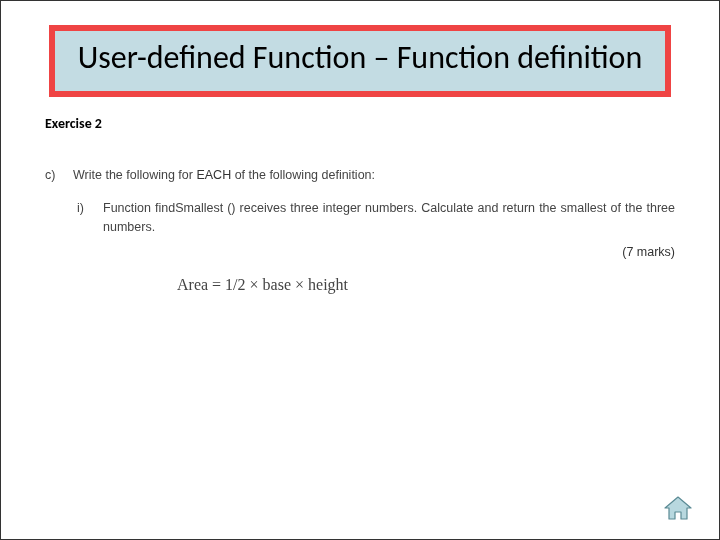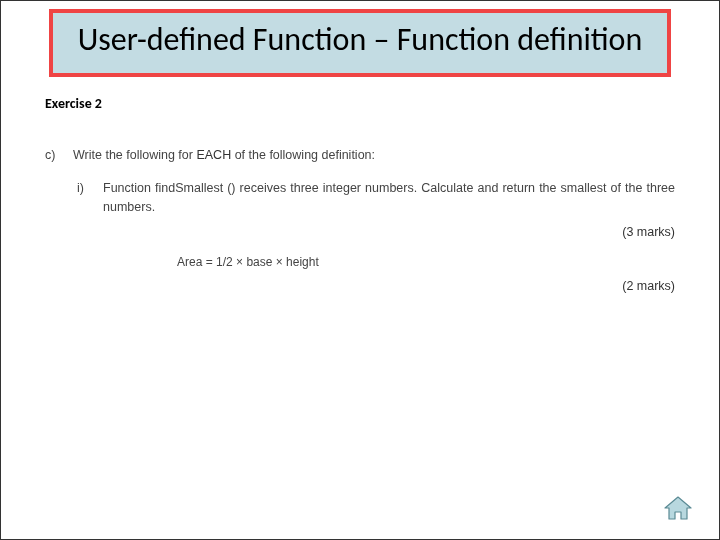--- a/index.html
+++ b/index.html
@@ -5,23 +5,23 @@
   * { margin: 0; padding: 0; box-sizing: border-box; }
   body {
     width: 720px;
     height: 540px;
     background: #ffffff;
     border: 1px solid #333;
     font-family: Calibri, Arial, sans-serif;
     position: relative;
   }
   .title-banner {
-    margin: 8px 48px 0 48px;
+    margin: 24px 48px 0 48px;
     background: #c3dce3;
-    border: 4px solid #ef4444;
+    border: 6px solid #ef4444;
     padding: 8px 10px 14px 10px;
     text-align: center;
   }
   .title-banner h1 {
     font-size: 32px;
     font-weight: 400;
     color: #000;
     line-height: 1.2;
   }
   .exercise-label {
@@ -64,22 +64,22 @@
   }
   .marks {
     text-align: right;
     color: #333;
     font-size: 12.5px;
     margin-top: 6px;
     margin-bottom: 8px;
   }
   .formula {
     margin: 12px 0 6px 100px;
-    font-family: Liberation Sans, sans-serif;
-    font-size: 12px;
+    font-family: Liberation Serif, serif;
+    font-size: 16px;
     color: #444;
   }
   .home-icon {
     position: absolute;
     right: 26px;
     bottom: 18px;
     width: 30px;
     height: 26px;
   }
   .home-icon svg { display: block; }
@@ -99,24 +99,23 @@
     <div class="txt">
       <span>Write the following for </span><b>EACH</b><span> of the following definition:</span>
     </div>
   </div>
 
   <div class="sub-items">
     <div class="sub-row">
       <div class="sub-lbl">i)</div>
       <div class="sub-txt">Function findSmallest () receives three integer numbers. Calculate and return the smallest of the three numbers.</div>
     </div>
-    <div class="marks">(3 marks)</div>
+    <div class="marks">(7 marks)</div>
 
     <div class="formula">Area = 1/2 × base × height</div>
-    <div class="marks">(2 marks)</div>
   </div>
 </div>
 
 <div class="home-icon">
   <svg viewBox="0 0 30 26" width="30" height="26">
     <polygon points="15,2 28,13 24,13 24,24 18,24 18,17 12,17 12,24 6,24 6,13 2,13" fill="#b8d8df" stroke="#5a8a94" stroke-width="1.2" stroke-linejoin="round"></polygon>
   </svg>
 </div>
 
 </body></html>

